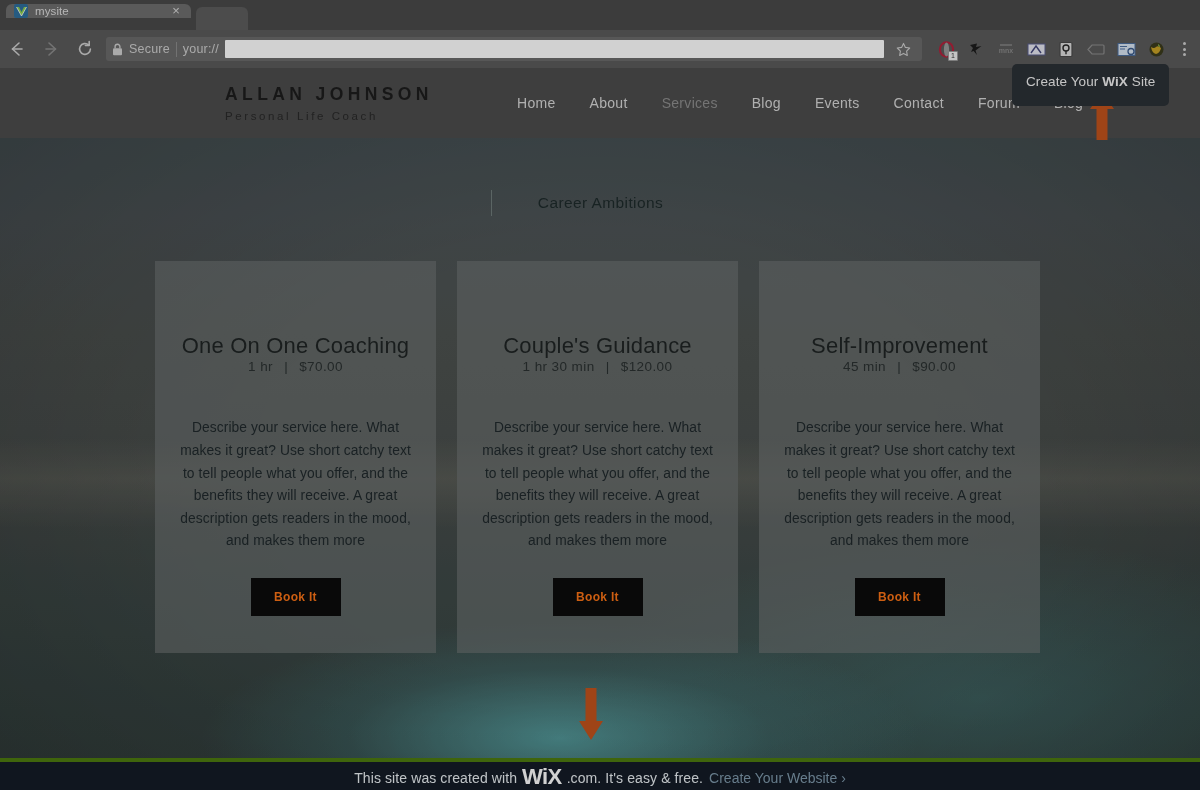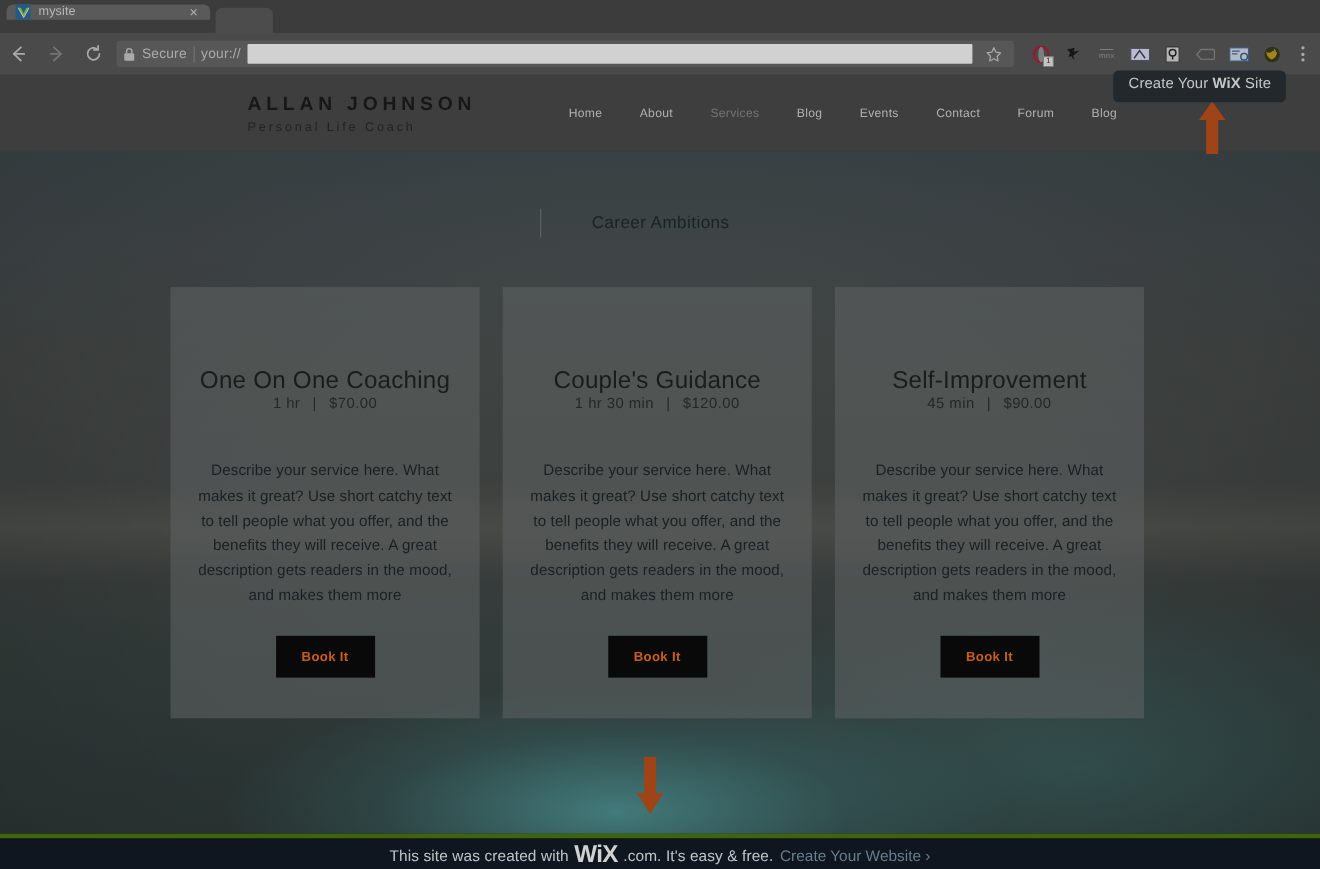--- a/index.html
+++ b/index.html
@@ -100,21 +100,21 @@
   }
   .logo-sub {
     margin-top:5px; font-size:11.5px; letter-spacing:2.6px; color:#2a2a2a;
     white-space:nowrap;
   }
   .site-nav {
     position:absolute; left:500px; top:0; height:70px;
     display:flex; align-items:center; gap:0;
   }
   .site-nav a {
-    font-size:11px; color:#d7d7d7; text-decoration:none;
+    font-size:14px; color:#d7d7d7; text-decoration:none;
     padding:0 17px; letter-spacing:.3px; white-space:nowrap;
   }
   .site-nav a.muted { color:#8e8e8e; }
 
   .hero {
     position:absolute; left:0; top:70px; width:1200px; height:652px;
     background:
       radial-gradient(ellipse 460px 150px at 560px 600px, rgba(92,176,178,.80) 0%, rgba(72,140,143,.30) 46%, rgba(60,90,92,0) 78%),
       radial-gradient(ellipse 560px 220px at 980px 560px, rgba(74,136,136,.45) 0%, rgba(60,96,97,0) 72%),
       linear-gradient(to bottom,
@@ -202,23 +202,23 @@
   .arrow-up {
     left:1088px; top:92px; width:28px; height:48px;
   }
   .arrow-down {
     left:577px; top:688px; width:28px; height:52px;
   }
 
   
   .tooltip {
     position:absolute; left:1012px; top:64px;
-    height:29px; padding:4px 14px;
+    height:42px; padding:17px 14px;
     background:#2b3136; border-radius:5px;
-    display:flex; align-items:flex-start;
+    display:flex; align-items:flex-end;
     z-index:10;
   }
   .tooltip-text {
     font-size:13.5px; color:#f1f1f1; white-space:nowrap; letter-spacing:.1px;
   }
   .tooltip-text b { font-weight:bold; }
 
   
   .global-dim {
     position:absolute; left:0; top:0; width:1200px; height:790px;

